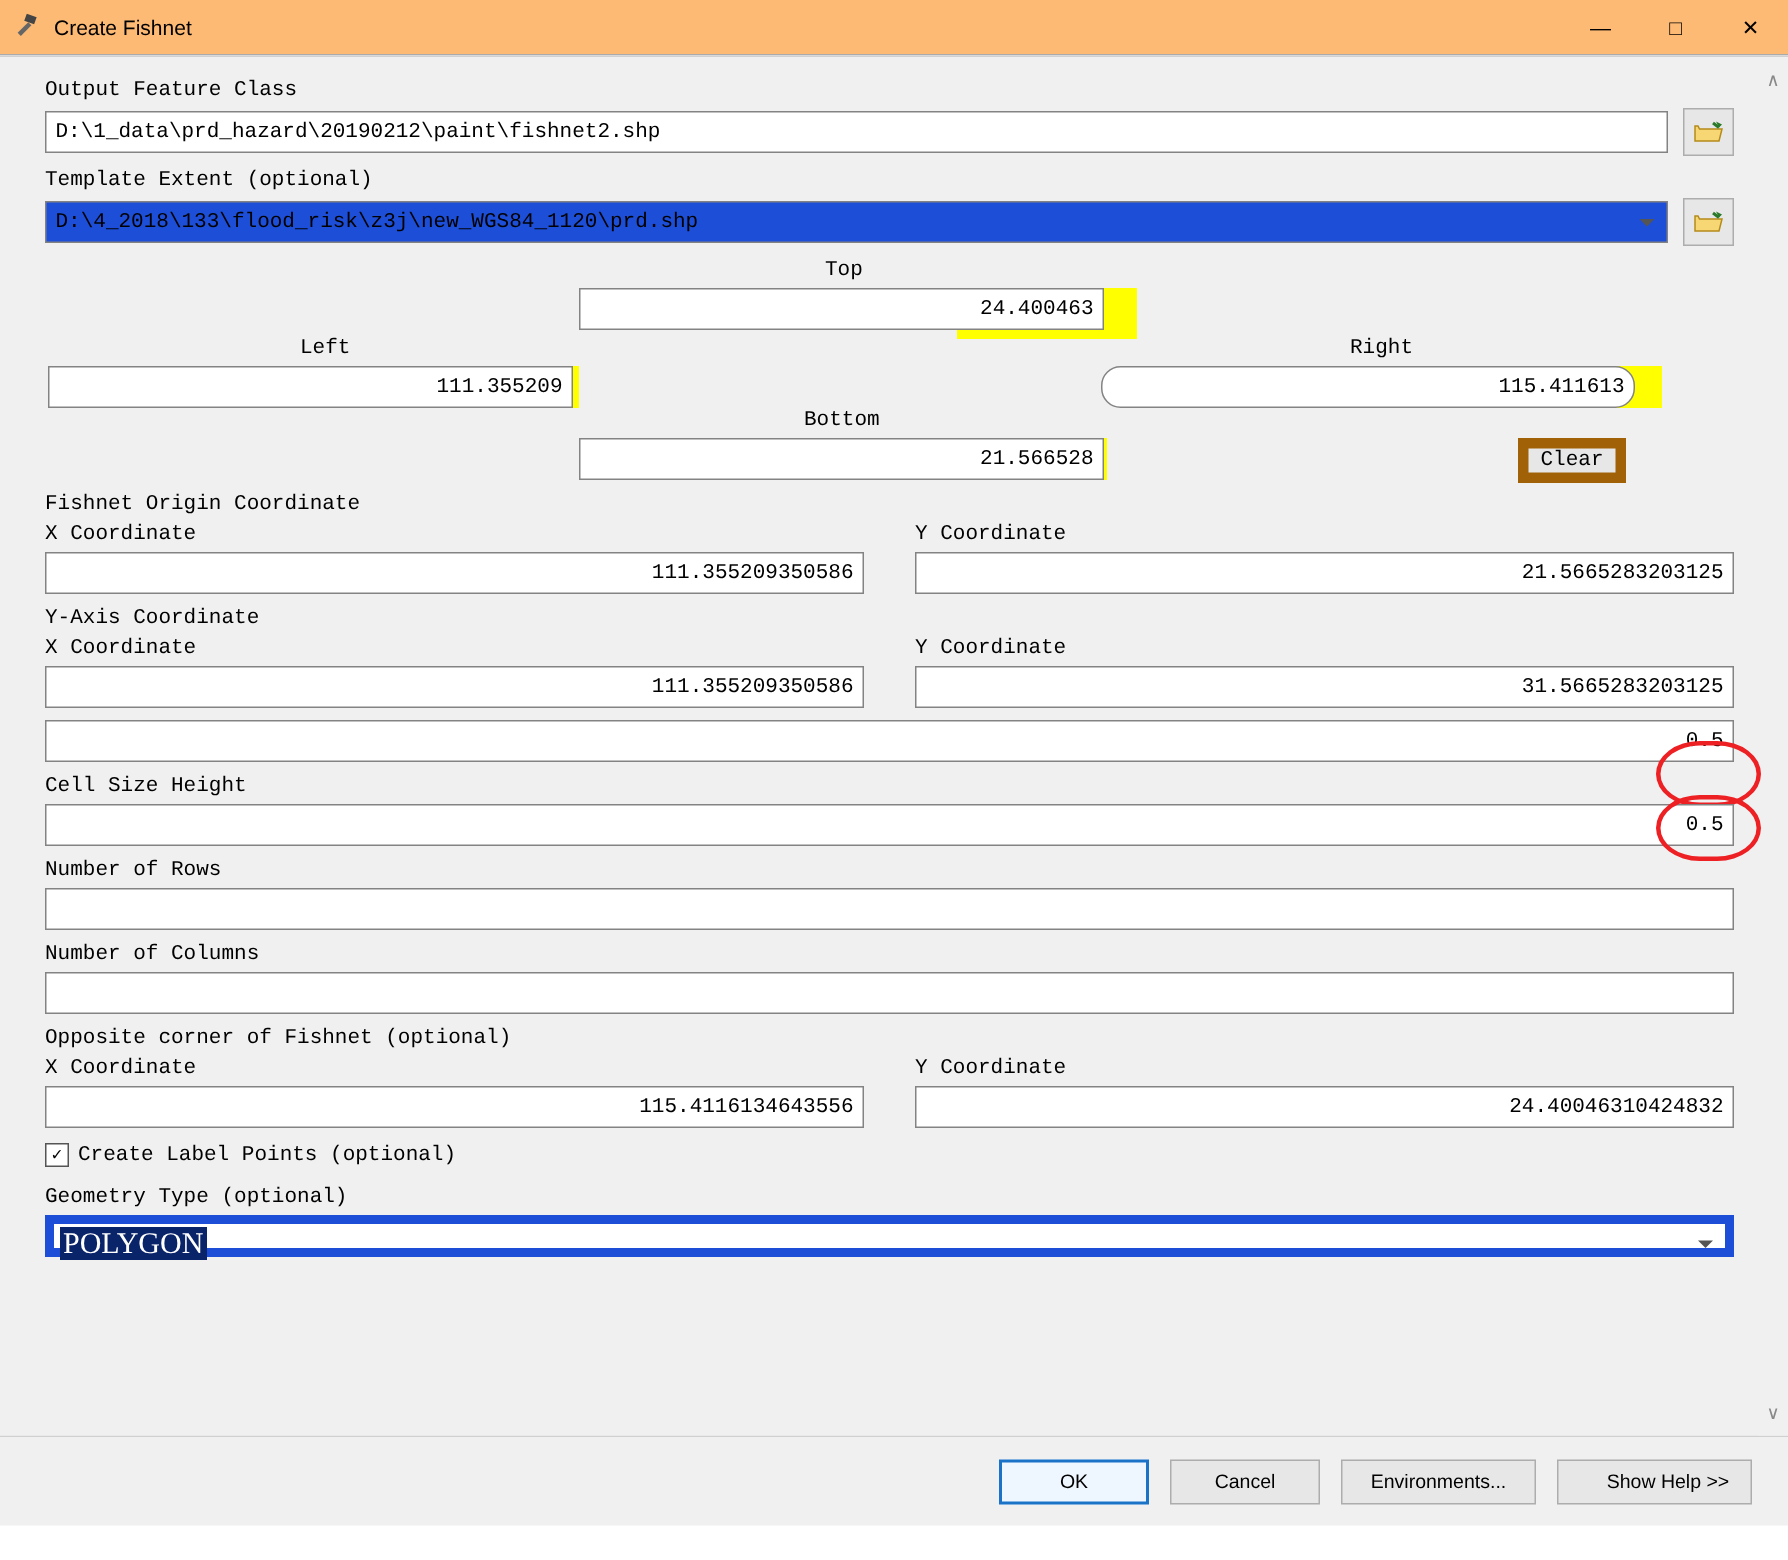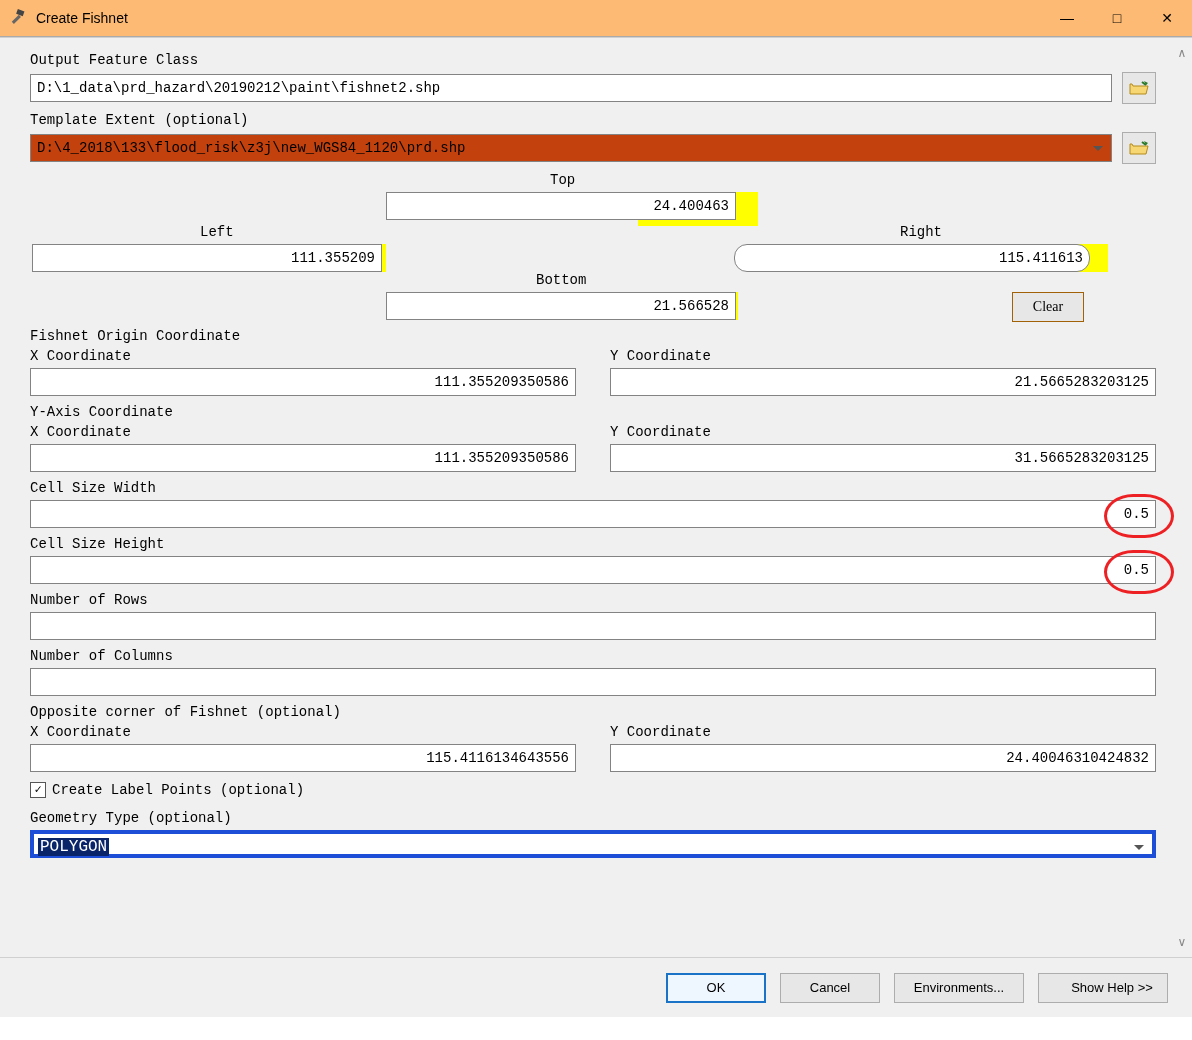--- a/index.html
+++ b/index.html
@@ -67,21 +67,21 @@
     padding:0 6px;
     font-family: inherit;
     font-size:14px;
     line-height:26px;
     width:100%;
   }
   .txt.right { text-align:right; }
   .dropdown {
     height:28px;
     border:1px solid #838383;
-    background:#c2410c;
+    background:#1d4ed8;
     padding:0 24px 0 6px;
     font-family:inherit;
     font-size:14px;
     line-height:26px;
     width:100%;
     position:relative;
   }
   .dropdown::after {
     content:""; position:absolute; right:8px; top:11px;
     border-left:5px solid transparent; border-right:5px solid transparent;
@@ -91,37 +91,37 @@
     width:34px; height:32px;
     border:1px solid #adadad;
     background:#e7e7e7;
     display:flex; align-items:center; justify-content:center;
     flex-shrink:0;
   }
   .extent-block { position:relative; height:150px; margin-bottom:6px; }
   .ext-lbl { position:absolute; font-size:14px; }
   .clearbtn {
     position:absolute; width:72px; height:30px;
-    border:1px solid #a16207; background:#e7e7e7;
-    font-family:Liberation Serif, serif; font-size:14px;
+    border:7px solid #a16207; background:#e7e7e7;
+    font-family:Liberation Mono, monospace; font-size:14px;
     display:flex; align-items:center; justify-content:center;
   }
   .twocol { display:flex; gap:34px; margin-bottom:8px; }
   .col { flex:1; }
   .fullrow { margin-bottom:8px; }
   .checkbox-row { display:flex; align-items:center; gap:6px; margin:10px 0 12px 0; }
   .cbox {
     width:16px; height:16px; border:1px solid #555; background:#fff;
     display:flex; align-items:center; justify-content:center;
     font-size:12px; line-height:1;
   }
   .geom-select {
-    height:28px; border:4px solid #1d4ed8; background:#fff;
+    height:28px; border:6px solid #1d4ed8; background:#fff;
     position:relative; padding:0 24px 0 4px;
-    font-family:Liberation Mono, monospace; font-size:16px; line-height:26px; width:100%;
+    font-family:Liberation Serif, serif; font-size:20px; line-height:26px; width:100%;
   }
   .geom-select .selval {
     background:#0a246a; color:#fff; padding:0 2px;
   }
   .geom-select::after {
     content:""; position:absolute; right:8px; top:11px;
     border-left:5px solid transparent; border-right:5px solid transparent;
     border-top:5px solid #555;
   }
   .red-circle {
@@ -255,21 +255,20 @@
         <div class="label">X Coordinate</div>
         <div class="txt right">111.355209350586</div>
       </div>
       <div class="col">
         <div class="label">Y Coordinate</div>
         <div class="txt right">31.5665283203125</div>
       </div>
     </div>
 
     <div class="fullrow" style="position:relative;">
-      <div class="label">Cell Size Width</div>
       <div class="txt right">0.5</div>
       <div class="red-circle" style="right:-18px; top:14px;"></div>
     </div>
 
     <div class="fullrow" style="position:relative;">
       <div class="label">Cell Size Height</div>
       <div class="txt right">0.5</div>
       <div class="red-circle" style="right:-18px; top:14px;"></div>
     </div>
 

